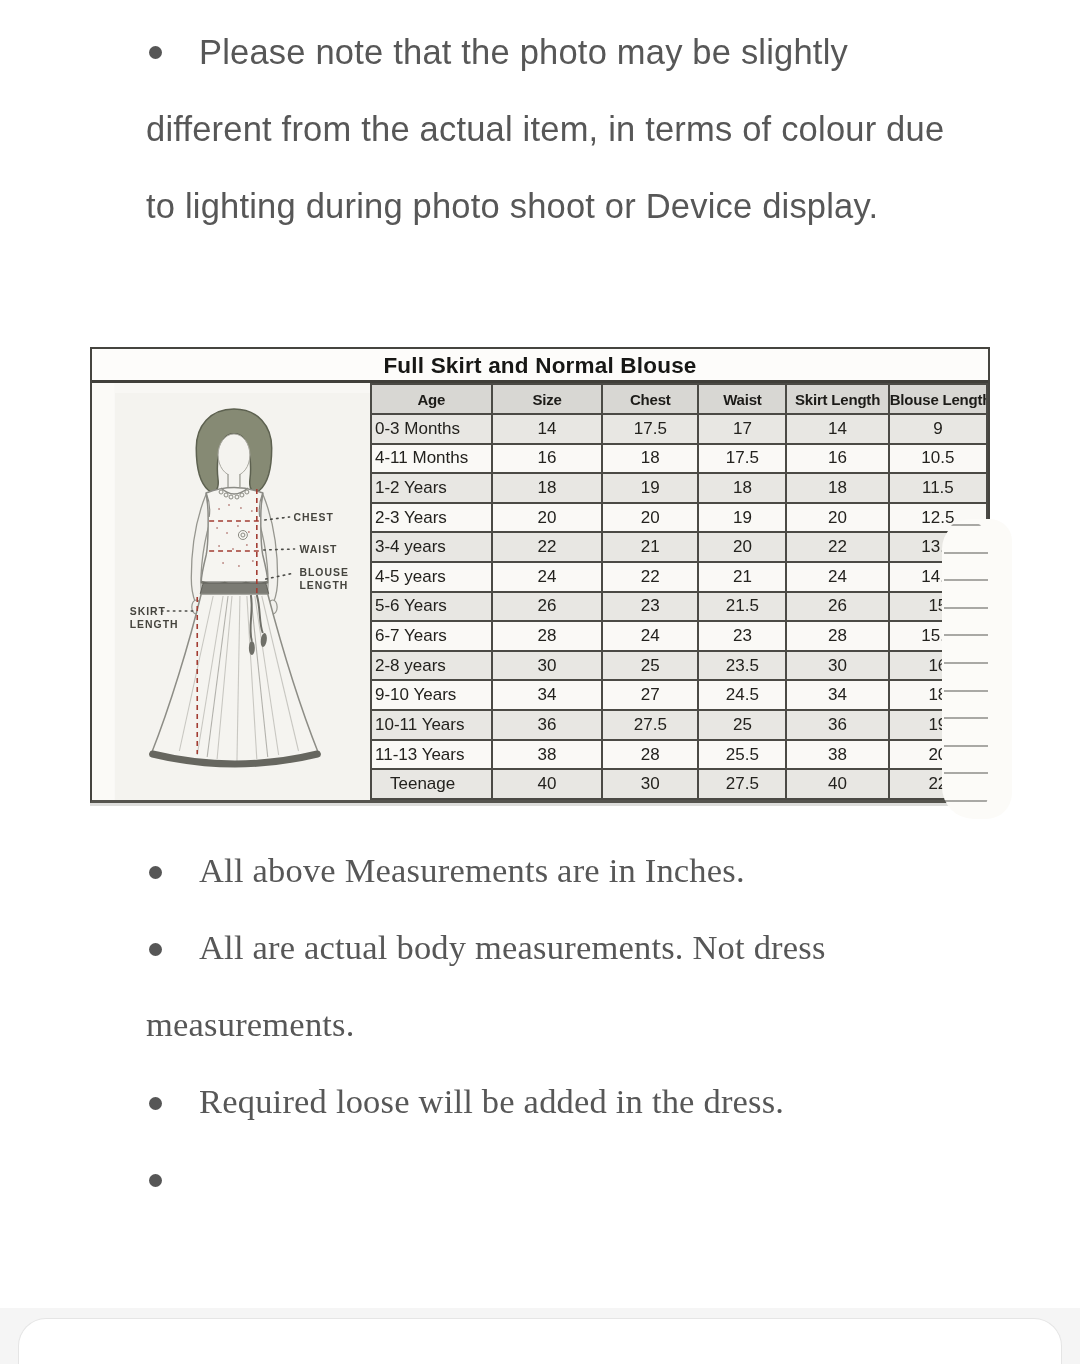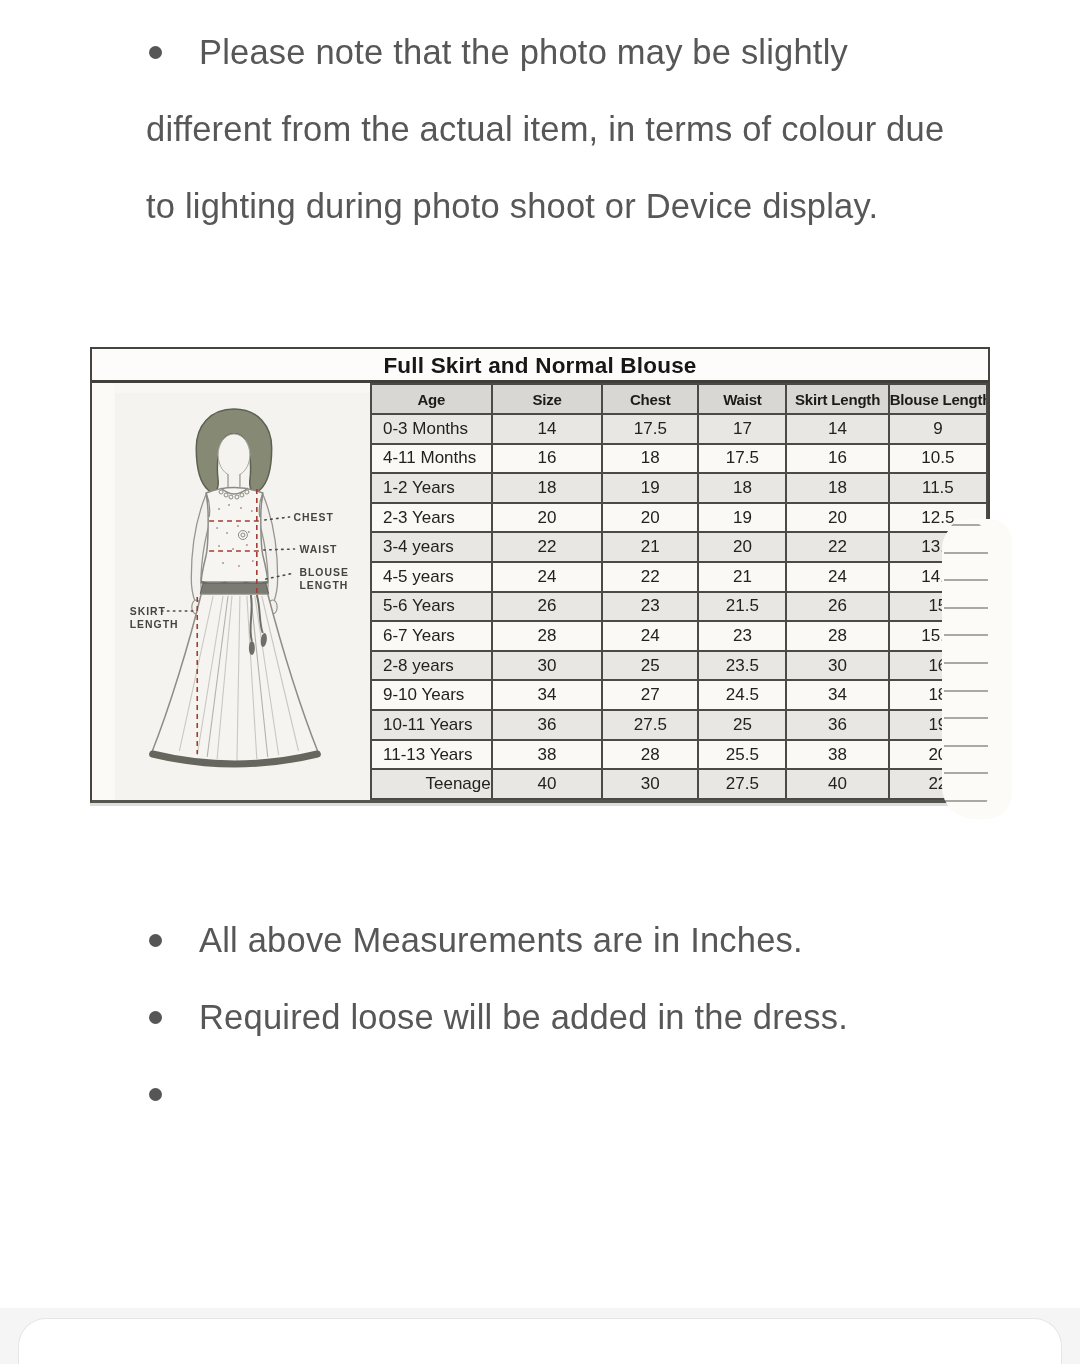--- a/index.html
+++ b/index.html
@@ -11,21 +11,21 @@
   }
   .page { position:absolute; inset:0; background:#ffffff;border-radius:10px; }
 
   
   .notes {
     position:absolute; width:824px;
     font-size:34.5px; line-height:77px; color:#575757;
     letter-spacing:0.2px;
   }
   .notes-top { left:146px; top:14px; }
-  .notes-bottom { left:146px; top:902px; }
+  .notes-bottom { left:146px; top:832px;font-family:Liberation Serif, serif; }
   .note { display:block; }
   .dot {
     display:inline-block; width:13px; height:13px; border-radius:50%;
     background:#565656; margin:0 37px 4px 3px; vertical-align:middle;
   }
 
   
   .chart-block {
     position:absolute; left:90px; top:347px; width:900px;
     border:2px solid #45443f; border-bottom:3px solid #55544e;
@@ -53,24 +53,24 @@
   .size-table th {
     background:#d8d7d3; font-weight:bold; font-size:15px; color:#1c1b18;
     height:30px; letter-spacing:-0.2px;
   }
   .size-table th:nth-child(1), .size-table td:nth-child(1) { width:118px; }
   .size-table th:nth-child(2), .size-table td:nth-child(2) { width:108px; }
   .size-table th:nth-child(3), .size-table td:nth-child(3) { width:94px; }
   .size-table th:nth-child(4), .size-table td:nth-child(4) { width:86px; }
   .size-table th:nth-child(5), .size-table td:nth-child(5) { width:100px; }
   .size-table th:nth-child(6), .size-table td:nth-child(6) { width:96px; }
-  .size-table td:nth-child(1) { text-align:left; padding-left:11px; }
+  .size-table td:nth-child(1) { text-align:left; padding-left:3px; }
   .size-table tbody tr:nth-child(odd) td  { background:#e8e7e3; }
   .size-table tbody tr:nth-child(even) td { background:#faf9f6; }
-  .size-table tbody tr:last-child td:first-child { text-align:right; padding-left:12px; }
+  .size-table tbody tr:last-child td:first-child { text-align:left; padding-left:18px; }
 
   
   .blob {
     position:absolute; left:850px; top:136px; width:70px; height:300px;
     background:#fcfbf8; border-radius:30px 22px 26px 32px; z-index:3;
   }
   .blob::before {
     content:""; position:absolute; left:2px; top:2px; width:44px; bottom:4px;
     background:repeating-linear-gradient(to bottom,
       rgba(75,74,69,0.55) 0 2px, rgba(0,0,0,0) 2px 27.6px);
@@ -328,20 +328,21 @@
             </tr>
           </tbody>
       </table>
 
       <div class="blob"></div>
     </div>
   </div>
 
   <div class="notes notes-bottom">
       <div class="note"><span class="dot"></span><span>All above Measurements are in Inches.</span></div>
+      <div class="note"><span class="dot"></span><span>All are actual body measurements. Not dress measurements.</span></div>
       <div class="note"><span class="dot"></span><span>Required loose will be added in the dress.</span></div>
       <div class="note"><span class="dot"></span></div>
     </div>
 
   <div class="footer-strip">
     <div class="footer-card"></div>
   </div>
 
 </div>
 

